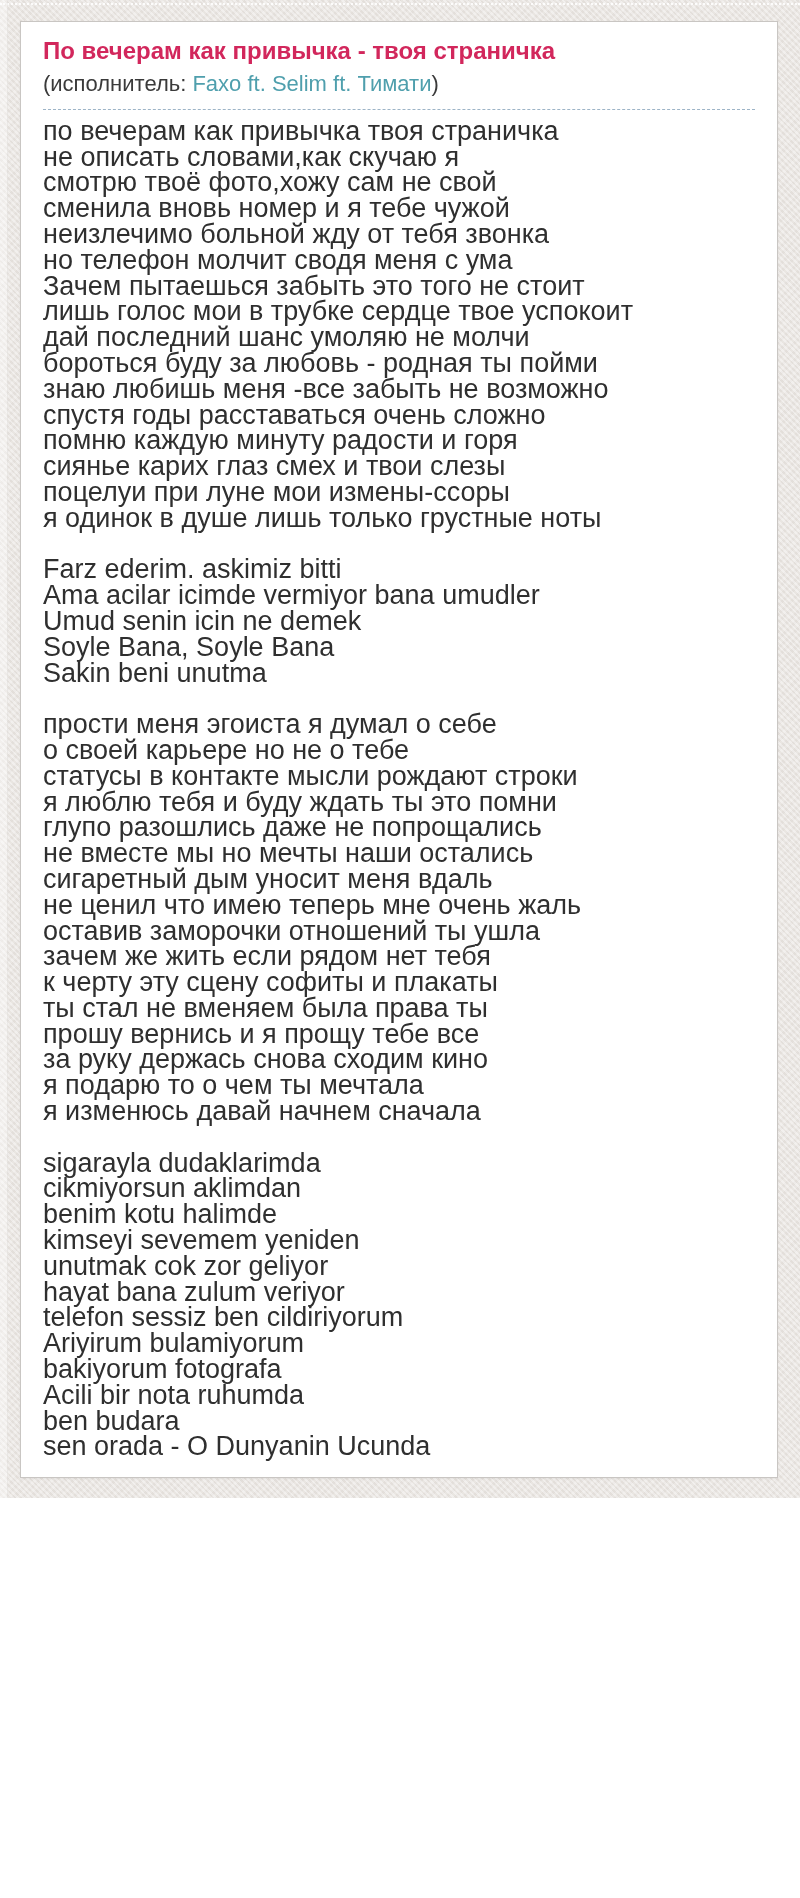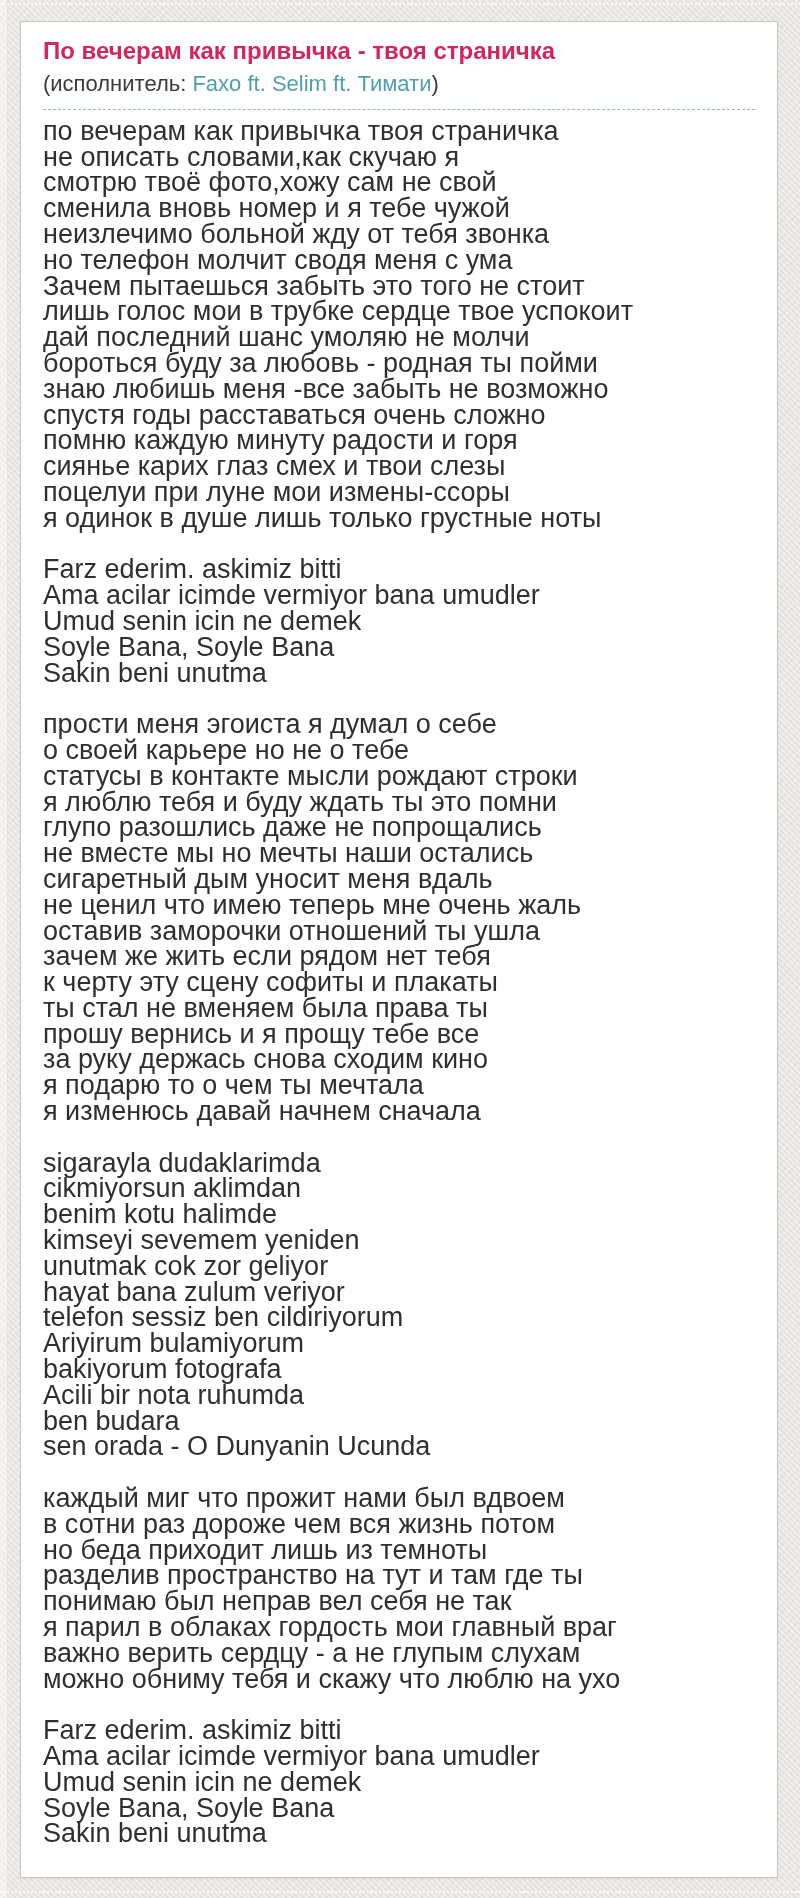--- a/index.html
+++ b/index.html
@@ -1,21 +1,21 @@
 <!DOCTYPE html>
 <html style="--title: #d2275c; --artist-link: #4f9fad; --body-text: #2f2f2f; --separator: #9db4c7; --panel-bg: #ffffff; --page-bg: #e9e5e1;"><head>
 <meta charset="utf-8">
 <style>
   html, body { margin: 0; padding: 0; }
   body {
     width: 800px; height: 1898px; overflow: hidden;
     font-family: "Liberation Sans", sans-serif;
   }
   .page {
-    position: relative; width: 800px; height: 1898px;
+    position: relative; width: 800px; height: 1498px;
     background-color: var(--page-bg, #e9e5e1);
     background-image:
       repeating-linear-gradient(45deg, rgba(255,255,255,0.30) 0 2px, rgba(120,110,100,0.03) 2px 4px),
       repeating-linear-gradient(-45deg, rgba(255,255,255,0.18) 0 3px, rgba(120,110,100,0.02) 3px 6px);
   }
   .stitch { position: absolute; left: 0; width: 100%; height: 0; border-top: 2px dotted rgba(255,255,255,0.85); }
   .stitch-top { top: 3px; }
   .stitch-bottom { top: 1891px; }
   .edge-strip {
     position: absolute; left: 0; top: 0; width: 7px; height: 100%;

